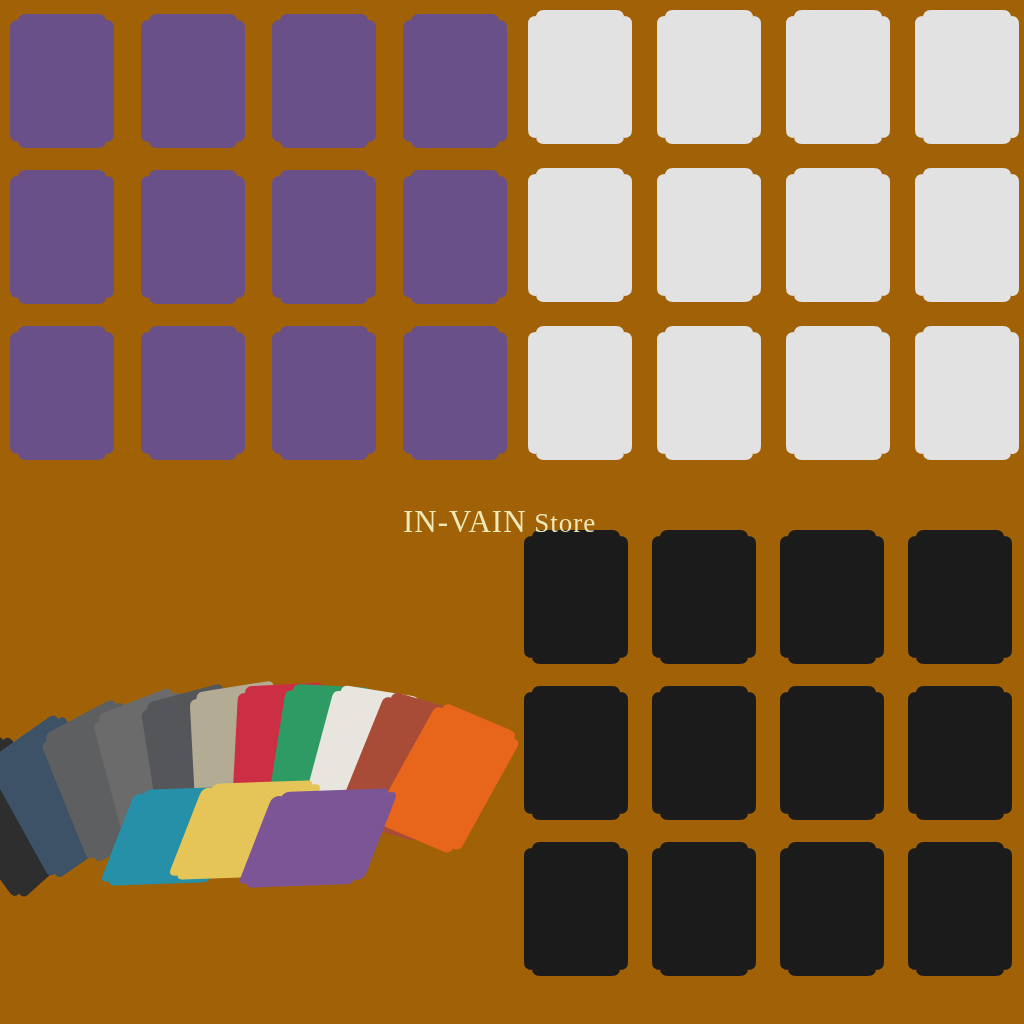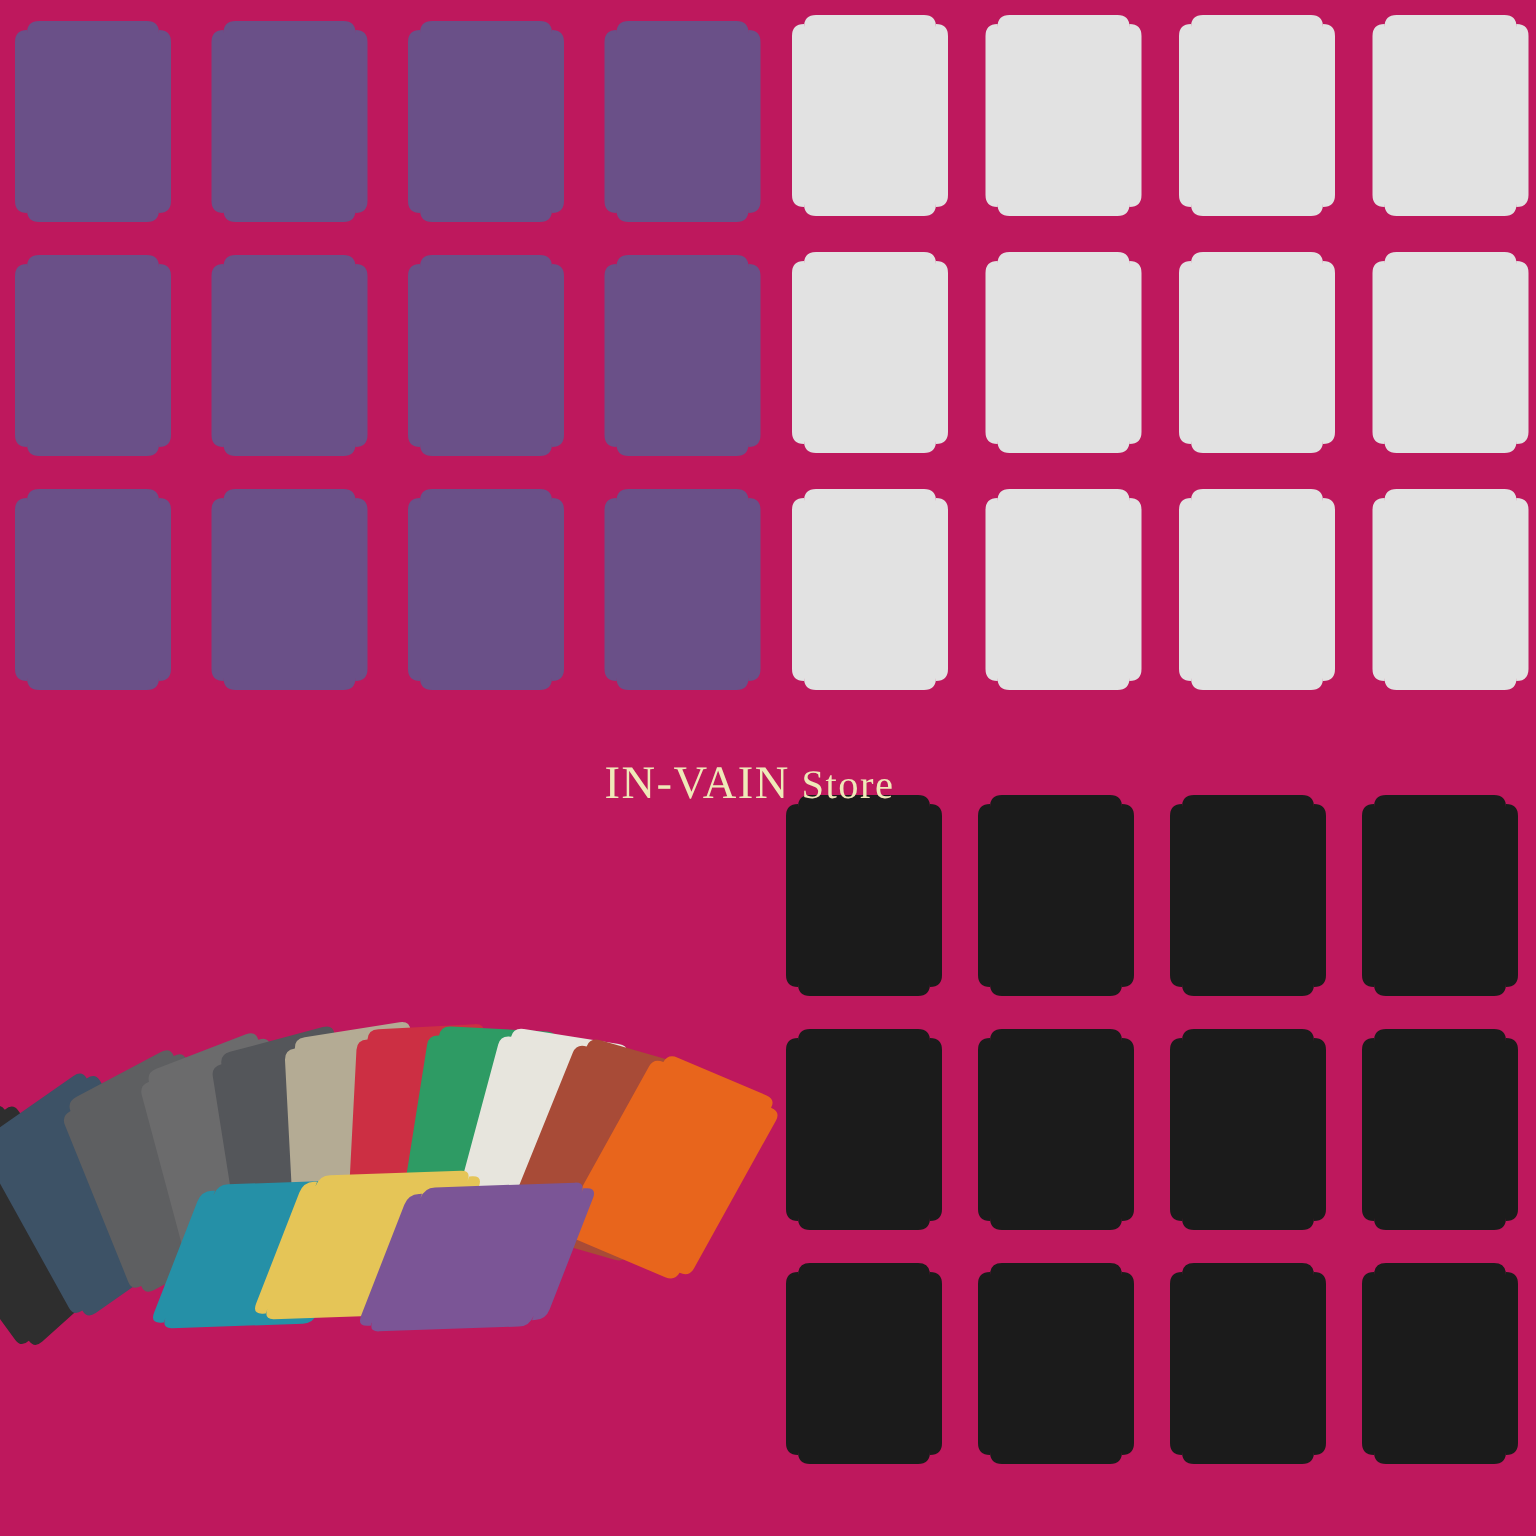--- a/index.html
+++ b/index.html
@@ -3,21 +3,21 @@
 <meta charset="utf-8">
 <title>Card Divider Product Image</title>
 <style>
   html,body{margin:0;padding:0;background:#ffffff;}
   body{
     width:1024px;height:1024px;
     font-family:"Liberation Sans", sans-serif;
     overflow:hidden;
     position:relative;
   }
-  #stage{position:relative;width:1024px;height:1024px;background:#be185d;overflow:hidden;}
+  #stage{position:relative;width:1024px;height:1024px;background:#a16207;overflow:hidden;}
 
   
   .grid-panel{position:absolute;display:grid;}
   .cardcell{position:relative;width:100%;height:100%;}
   .cardcell svg{display:block;width:100%;height:100%;overflow:visible;}
 
   
   #fan-group{position:absolute;}
   .fan-card{position:absolute;transform-origin:50% 100%;}
   .fan-card svg{display:block;overflow:visible;}

